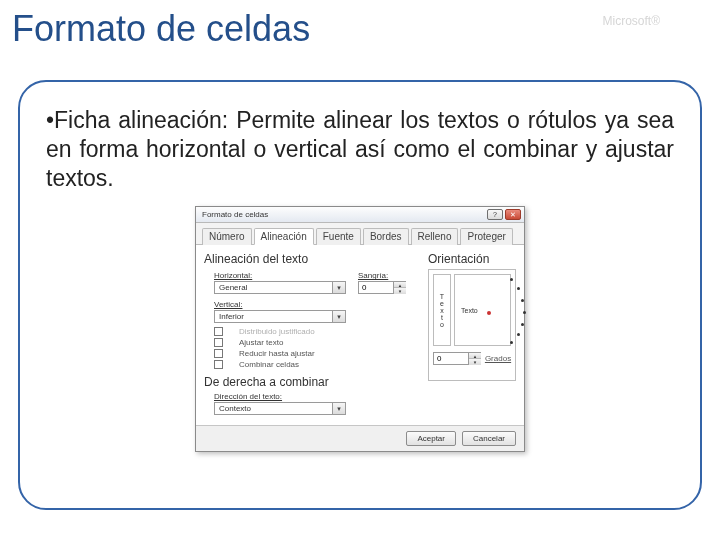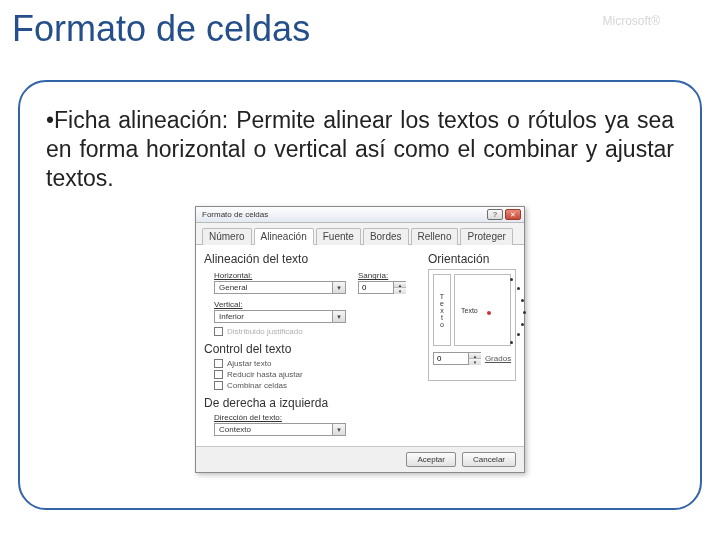--- a/index.html
+++ b/index.html
@@ -130,21 +130,21 @@
   .row-inline { display:flex; align-items:flex-end; gap:6px; }
   .spinner {
     display:flex; border:1px solid #9a9a9a; height:13px; width:48px;
   }
   .spinner input {
     border:none; width:34px; font-size:8px; padding:0 3px; outline:none;
   }
   .spin-btns { display:flex; flex-direction:column; border-left:1px solid #9a9a9a; }
   .spin-btn { height:6px; width:12px; background:linear-gradient(#f6f6f6,#dcdcdc); font-size:5px; display:flex;align-items:center;justify-content:center; border-bottom:1px solid #b9b9b9;}
   .spin-btn:last-child{border-bottom:none;}
-  .checkbox-row { display:flex; align-items:center; gap:4px; margin:2px 0 2px 10px;}
+  .checkbox-row { display:flex; align-items:center; gap:16px; margin:2px 0 2px 10px;}
   .cb { width:9px;height:9px;border:1px solid #777;background:#fff; display:inline-block;}
   .cb-label { font-size:8px; color:#555; }
   .cb-label.disabled { color:#b0b0b0; }
   .section-gap { margin-top:6px; }
   .orientation-box {
     border:1px solid #bcbcbc;
     padding:4px;
     height:112px;
     position:relative;
   }
@@ -241,35 +241,34 @@
                   <span class="chev">▾</span>
                 </span>
             </div>
           </div>
 
           <div class="checkbox-row">
             <span class="cb"></span>
             <span class="cb-label disabled">Distribuido justificado</span>
           </div>
 
-          <div class="group-title section-gap">Control del texto</div>
           <div class="checkbox-row">
             <span class="cb"></span>
             <span class="cb-label">Ajustar texto</span>
           </div>
           <div class="checkbox-row">
             <span class="cb"></span>
             <span class="cb-label">Reducir hasta ajustar</span>
           </div>
           <div class="checkbox-row">
             <span class="cb"></span>
             <span class="cb-label">Combinar celdas</span>
           </div>
 
-          <div class="group-title section-gap">De derecha a izquierda</div>
+          <div class="group-title section-gap">De derecha a combinar</div>
           <div class="field-row">
             <span class="field-label underline">Dirección del texto:</span>
             <div class="combo">
               <span>Contexto</span>
               <span class="combo-arrow">
                   <span class="chev">▾</span>
                 </span>
             </div>
           </div>
         </div>

